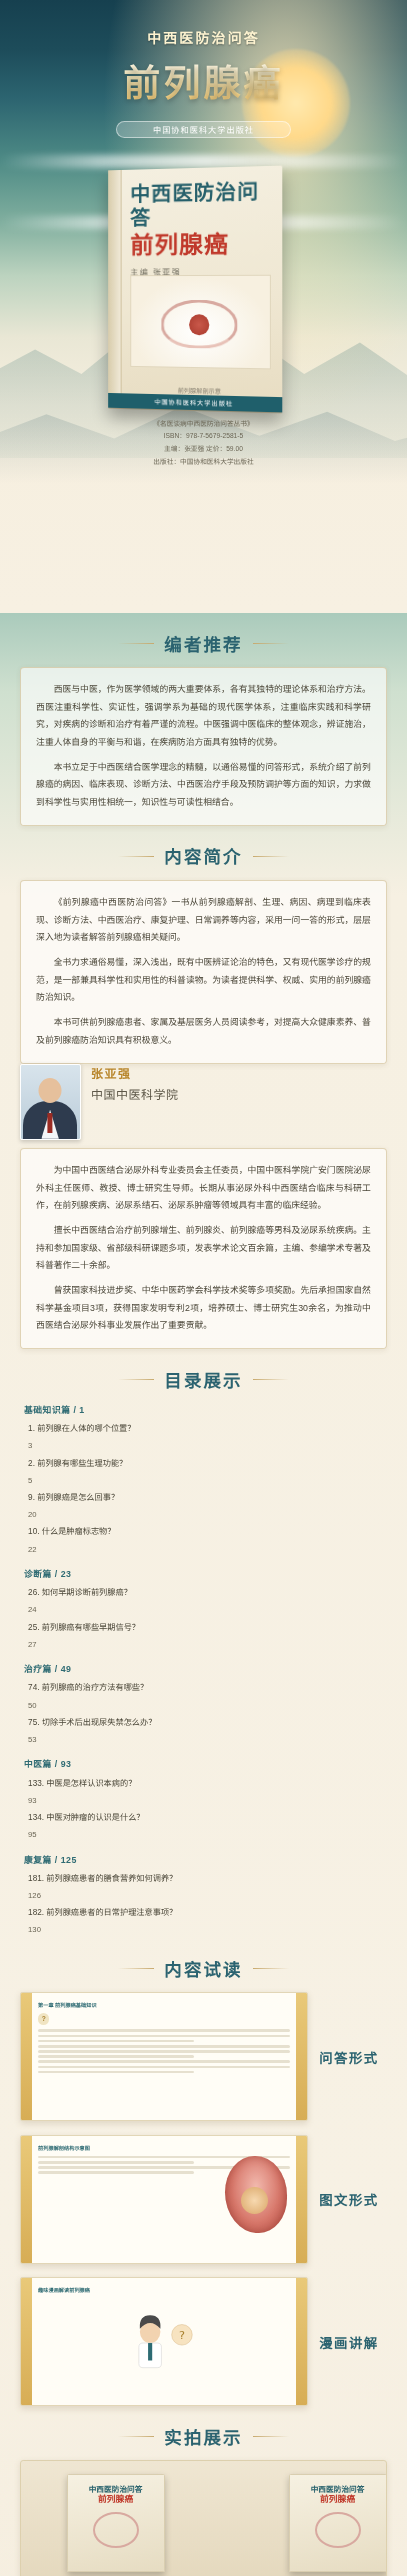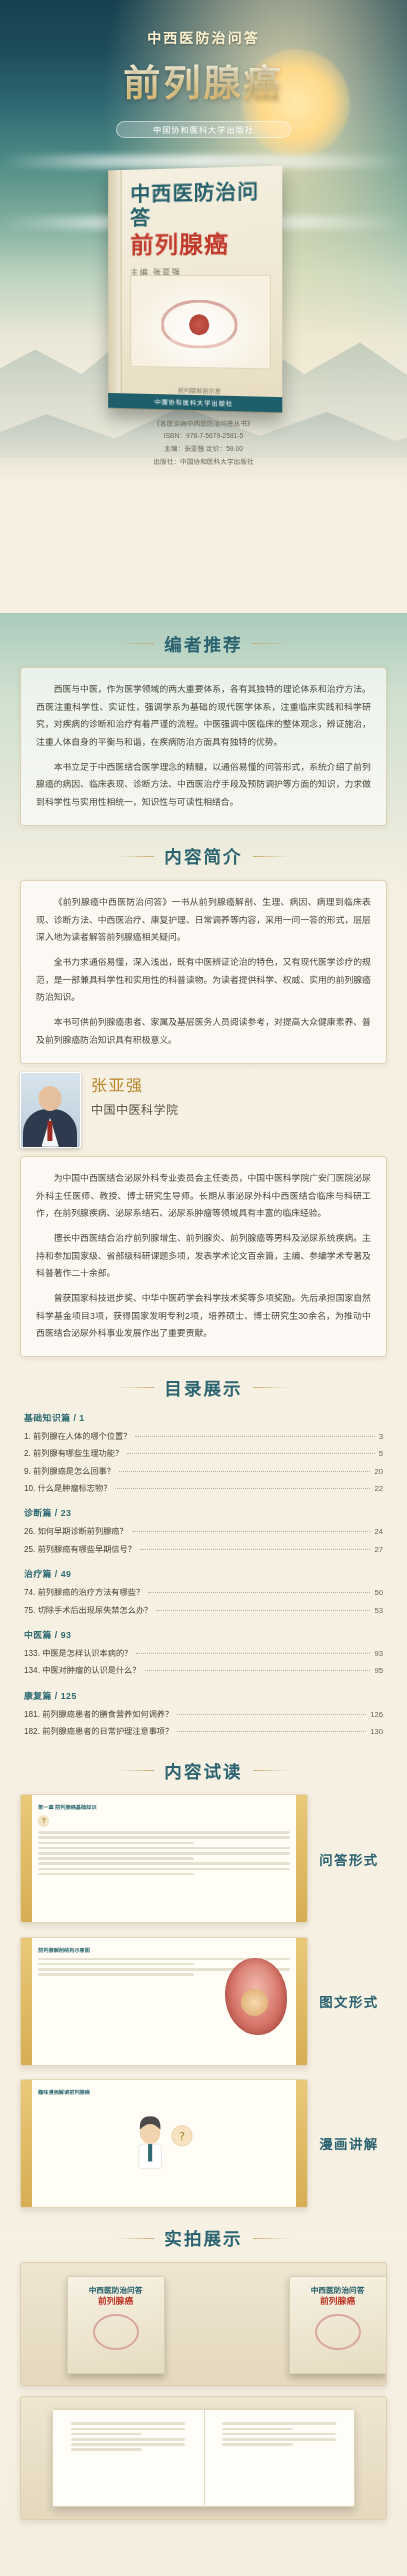--- a/index.html
+++ b/index.html
@@ -107,21 +107,21 @@
     width:20.6px; height:20.6px; border-radius:50%;
     background: radial-gradient(circle,#c9584a,#a8392c);
   }
   .bk-foot { position:absolute; left:0; right:0; bottom:2.1px; text-align:center; font-size:6.2px; color:#8a8373; }
   .bk-bar { position:absolute; left:0; right:0; bottom:0; height:15.5px; background:#1f5f6b; }
   .bk-bar span { display:block; text-align:center; line-height:15.5px; color:#fff; font-size:6.2px; letter-spacing:1px; }
 
   .book-meta { position:absolute; left:0; right:0; top: 260px; text-align:center; color:#6b6655; font-size:6.7px; line-height:1.9; }
 
   
-  .section { position: relative; margin: 8px auto; width: 407px; }
+  .section { position: relative; margin: 0 auto; width: 407px; }
   .sec-head { text-align: center; margin: 17.5px 0 11.3px; }
   .sec-title {
     display:inline-block; position:relative;
     font-size: 17.5px; font-weight: bold; color: #2b6370; letter-spacing: 2.1px;
     font-family:"DejaVu Sans", sans-serif;
   }
   .sec-title:before, .sec-title:after {
     content:""; position:absolute; top:50%; width:36px; height:1px;
     background: linear-gradient(90deg, rgba(200,170,110,0), #c8aa6e);
   }
@@ -145,27 +145,27 @@
   .portrait {
     width: 61px; height: 76px; flex: 0 0 61px; border-radius:2.1px;
     background: linear-gradient(180deg,#d8e4ec,#b9cbd8);
     border: 1.5px solid #fff; box-shadow: 0 1.5px 4.1px rgba(0,0,0,.18);
     position: relative; overflow:hidden;
   }
   .portrait .head { position:absolute; left:50%; top:13.4px; transform:translateX(-50%); width:23px;height:25px;border-radius:50%; background:#e6c09c;}
   .portrait .body { position:absolute; left:50%; bottom:0; transform:translateX(-50%); width:54px;height:38px;border-radius:24px 24px 0 0; background:#2e3b4e;}
   .portrait .shirt{ position:absolute; left:50%; bottom:0; transform:translateX(-50%); width:17.5px;height:29px; background:#f4f6f8; clip-path: polygon(50% 0,100% 100%,0 100%);}
   .portrait .tie { position:absolute; left:50%; bottom:5.2px; transform:translateX(-50%); width:5.2px;height:20.6px; background:#9b2c24;}
-  .author-name { font-size: 16px; font-weight:normal; color:#b8862c; letter-spacing:1.5px; font-family:"DejaVu Sans",sans-serif; }
+  .author-name { font-size: 12px; font-weight:bold; color:#b8862c; letter-spacing:1.5px; font-family:"DejaVu Sans",sans-serif; }
   .author-org { margin-top:4.1px; font-size:12px; color:#5d5748; letter-spacing:0.5px; }
 
   
   .toc { margin: 0 24px; }
   .toc-group { font-size: 8.8px; color:#2f6b73; font-weight:bold; margin: 9.3px 0 4.1px; letter-spacing:0.5px;}
-  .toc-item { display:flex; align-items:baseline; font-size:8.2px; color:#4a4638; line-height: 2.1; }
+  .toc-item { display:flex; align-items:baseline; font-size:8.2px; color:#4a4638; line-height: 2.1; flex-direction: column; }
   .toc-item .txt { white-space: nowrap; }
   .toc-item .dots { flex:1; border-bottom: 0.5px dotted #b9ac8c; margin: 0 4.1px; transform: translateY(-2.1px); }
   .toc-item .pg { color:#6b6655; font-size:7.7px; }
 
   
   .preview-wrap { margin: 5.2px 19.6px 0; }
   .pv-row { display:flex; align-items:center; gap: 2px; margin-bottom: 13.4px; }
   .scroll {
     position: relative; flex: 1; height: 129px; border-radius: 2.1px;
     background: #fffdf6; border: 0.5px solid #e2d6b6;

